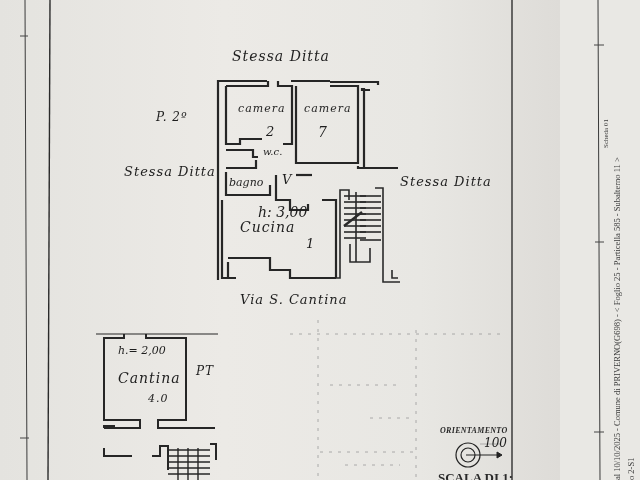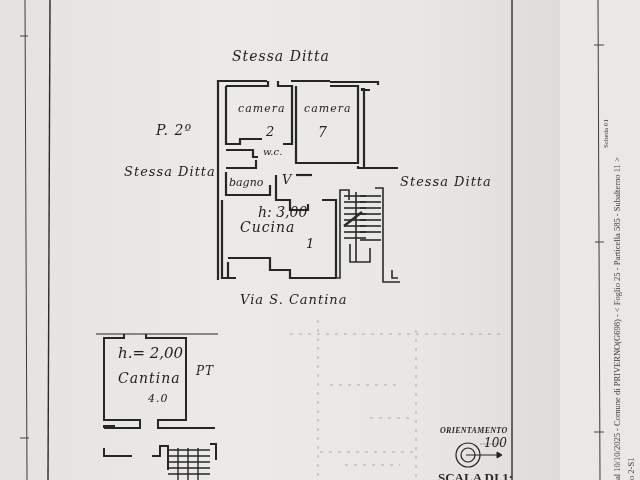--- a/index.html
+++ b/index.html
@@ -123,38 +123,38 @@
     <g stroke="#222" fill="none">
       <circle cx="468" cy="455" r="12" stroke-width="1.2"></circle>
       <circle cx="468" cy="455" r="7" stroke-width="1.2"></circle>
       <line x1="466" y1="455" x2="497" y2="455" stroke-width="1"></line>
       <polygon points="497,452 502,455 497,458" fill="#222"></polygon>
       <line x1="480" y1="444" x2="500" y2="444" stroke="#888" stroke-width="0.6"></line>
     </g>
   </svg>
 
   <div class="hand" style="left:232px;top:48px;font-size:14px;">Stessa Ditta</div>
-  <div class="hand" style="left:156px;top:122px;font-size:14px;">P. 2º</div>
+  <div class="hand" style="left:156px;top:110px;font-size:12px;">P. 2º</div>
   <div class="hand" style="left:124px;top:164px;font-size:13px;">Stessa Ditta</div>
   <div class="hand" style="left:400px;top:174px;font-size:13px;">Stessa Ditta</div>
 
   <div class="hand" style="left:238px;top:102px;font-size:11px;">camera</div>
   <div class="hand" style="left:266px;top:124px;font-size:13px;">2</div>
   <div class="hand" style="left:304px;top:102px;font-size:11px;">camera</div>
   <div class="hand" style="left:318px;top:124px;font-size:14px;">7</div>
   <div class="hand" style="left:230px;top:146px;font-size:10px;letter-spacing:0;margin-left:33px;">w.c.</div>
   <div class="hand" style="left:229px;top:176px;font-size:11px;letter-spacing:0;">bagno</div>
   <div class="hand" style="left:282px;top:172px;font-size:13px;">V</div>
   <div class="hand" style="left:258px;top:204px;font-size:14px;letter-spacing:0;">h: 3,00</div>
   <div class="hand" style="left:240px;top:219px;font-size:14px;">Cucina</div>
   <div class="hand" style="left:306px;top:236px;font-size:13px;">1</div>
 
   <div class="hand" style="left:240px;top:292px;font-size:13px;">Via S. Cantina</div>
 
-  <div class="hand" style="left:118px;top:344px;font-size:15px;letter-spacing:0;">h.= 2,00</div>
+  <div class="hand" style="left:118px;top:344px;font-size:11px;letter-spacing:0;">h.= 2,00</div>
   <div class="hand" style="left:118px;top:370px;font-size:14px;">Cantina</div>
   <div class="hand" style="left:196px;top:364px;font-size:12px;">PT</div>
   <div class="hand" style="left:148px;top:392px;font-size:11px;">4.0</div>
 
   <div class="print" style="left:440px;top:426px;font-size:8px;font-weight:bold;font-style:italic;letter-spacing:0.3px;">ORIENTAMENTO</div>
   <div class="print" style="left:438px;top:470px;font-size:13px;font-weight:bold;">SCALA DI 1:</div>
   <div class="hand" style="left:484px;top:436px;font-size:12px;letter-spacing:0;">100</div>
 
   <div class="vtext" style="left:612px;top:480px;">al 10/10/2025 - Comune di PRIVERNO(G698) - &lt; Foglio 25 - Particella 585 - Subalterno 11 &gt;</div>
   <div class="vtext" style="left:626px;top:480px;">o 2-S1</div>

